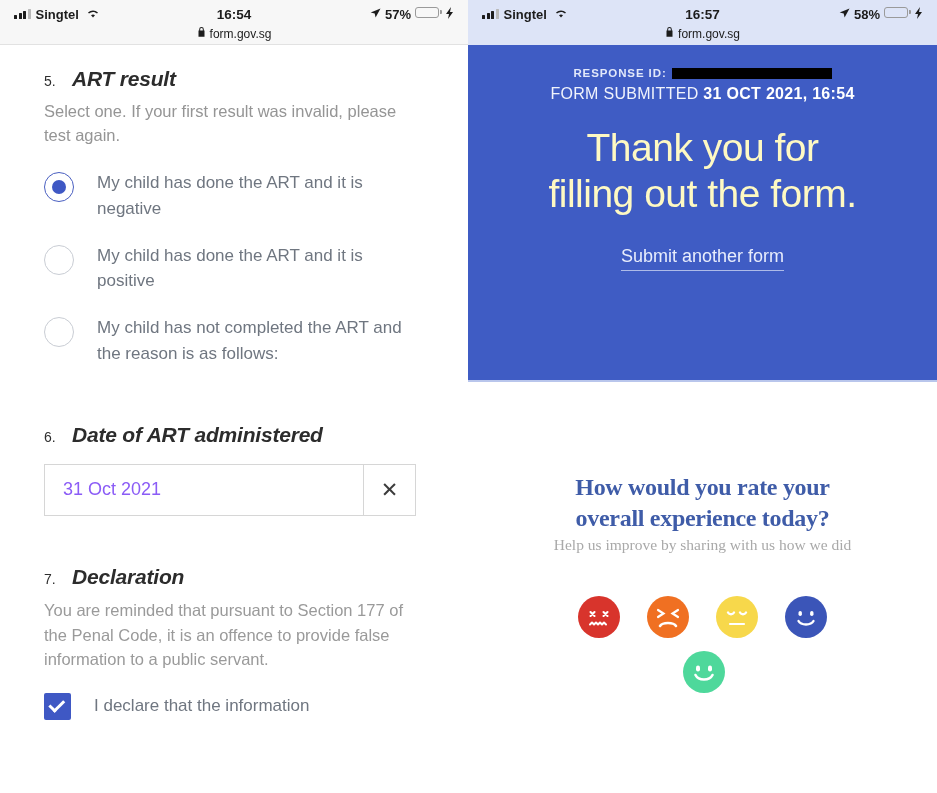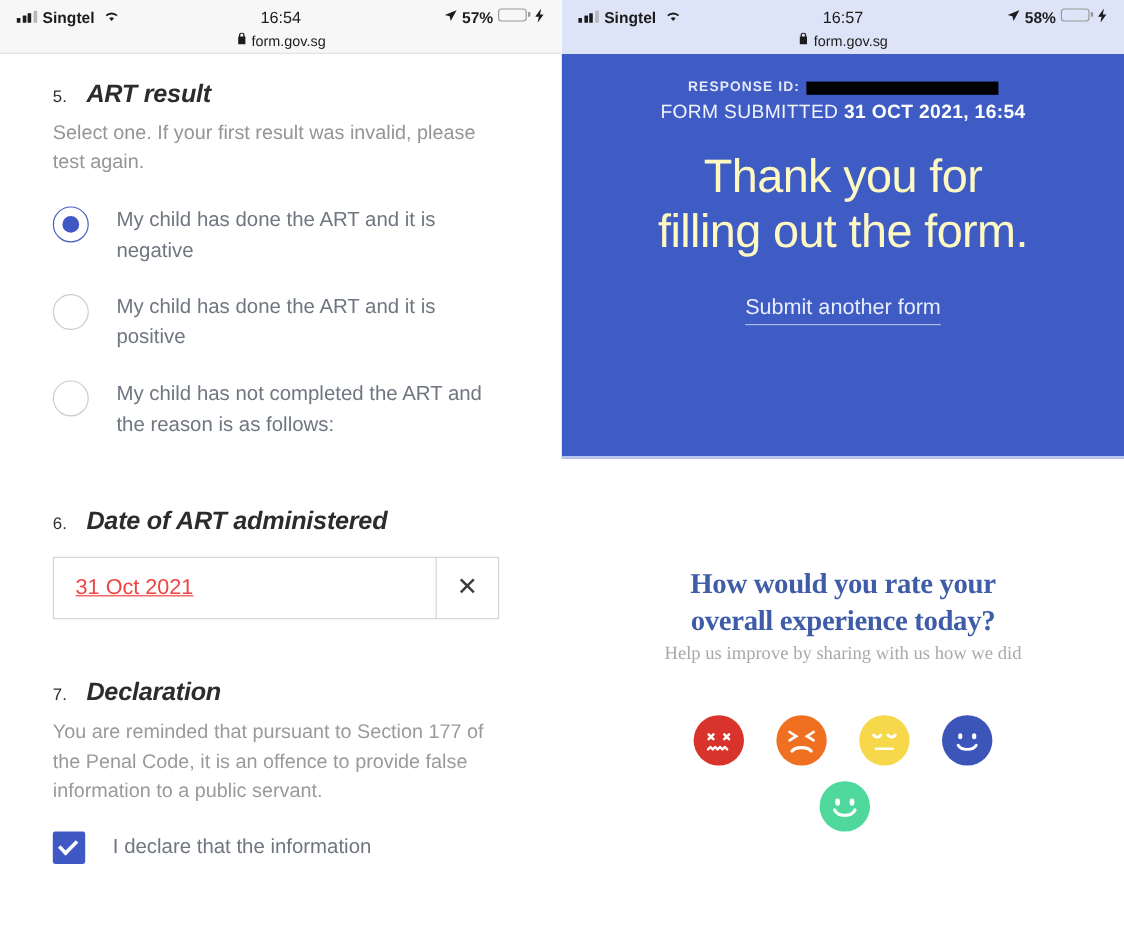--- a/index.html
+++ b/index.html
@@ -26,21 +26,21 @@
     padding:4px 14px 0 14px; position:relative;
   }
   .sb-carrier { display:flex; align-items:center; gap:5px; font-size:13px; font-weight:bold; color:#1c1c1c; }
   .bars { display:flex; align-items:flex-end; gap:1.5px; height:10px; }
   .bars i { display:block; width:3px; background:#1c1c1c; border-radius:0.5px; }
   .bars i:nth-child(1){height:4px;} .bars i:nth-child(2){height:6px;}
   .bars i:nth-child(3){height:8px;} .bars i:nth-child(4){height:10px; background:#b8b8b8;}
   .wifi { margin-left:2px; }
   .sb-time {
     position:absolute; left:0; right:0; text-align:center;
-    font-size:13.5px; font-weight:normal; color:#1c1c1c; pointer-events:none;
+    font-size:13.5px; font-weight:bold; color:#1c1c1c; pointer-events:none;
   }
   .sb-right { margin-left:auto; display:flex; align-items:flex-start; gap:4px; font-size:13px; font-weight:bold; color:#1c1c1c; }
   .battery { display:flex; align-items:center; gap:1px; }
   .batt-body { width:24px; height:11px; border:1.3px solid #9a9a9a; border-radius:3px; padding:1px; }
   .batt-fill { height:100%; background:#4cd864; border-radius:1.5px; }
   .batt-cap { width:2px; height:4px; background:#9a9a9a; border-radius:0 1px 1px 0; }
   .sb-url {
     text-align:center; font-size:12px; color:#1c1c1c;
     display:flex; align-items:center; justify-content:center; gap:4px; height:19px;
   }
@@ -64,21 +64,21 @@
   }
   .opt-label { font-size:17px; color:#6f7680; line-height:1.52; }
 
   .q6 { margin-top:56px; }
   .date-row {
     display:flex; width:372px; height:52px; margin-top:17px;
     border:1px solid #d6d6d6; background:#fff;
   }
   .date-val {
     flex:1; display:flex; align-items:center; padding-left:18px;
-    font-size:18px; color:#ef4444;text-decoration:underline;
+    font-size:18px; color:#8b5cf6;
   }
   .date-clear {
     width:52px; border-left:1px solid #d6d6d6;
     display:flex; align-items:center; justify-content:center;
     font-size:21px; color:#3c3c3c; background:#fff;
   }
 
   .q7 { margin-top:49px; }
   .decl-text { font-size:16.5px; color:#9a9a9a; line-height:1.5; margin-bottom:21px; }
   .check-row { display:flex; align-items:flex-start; gap:23px; }

